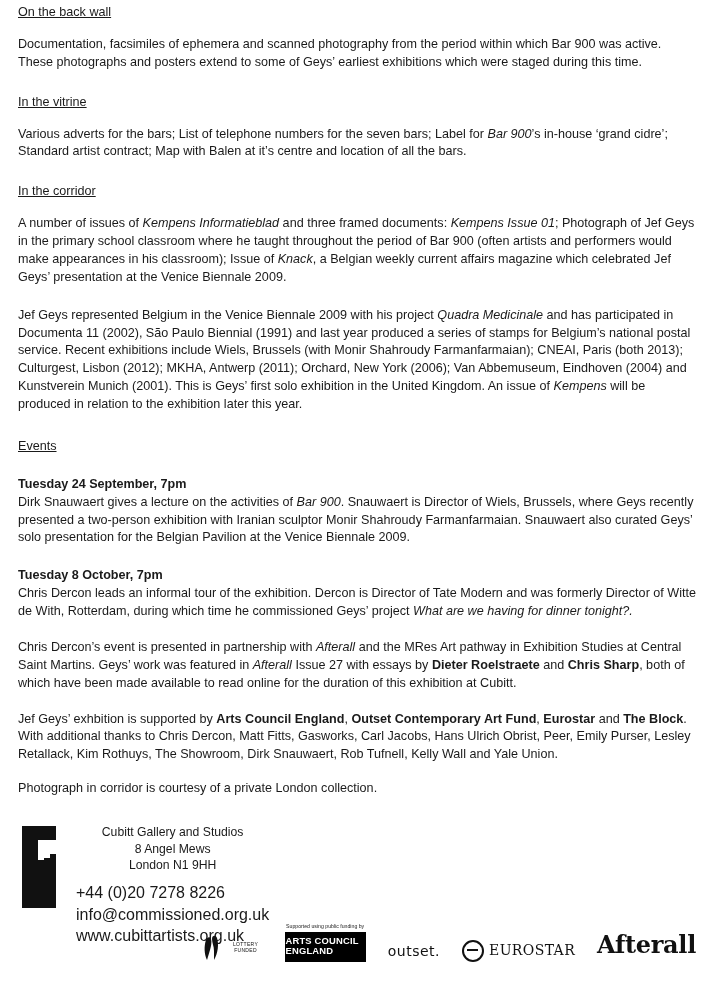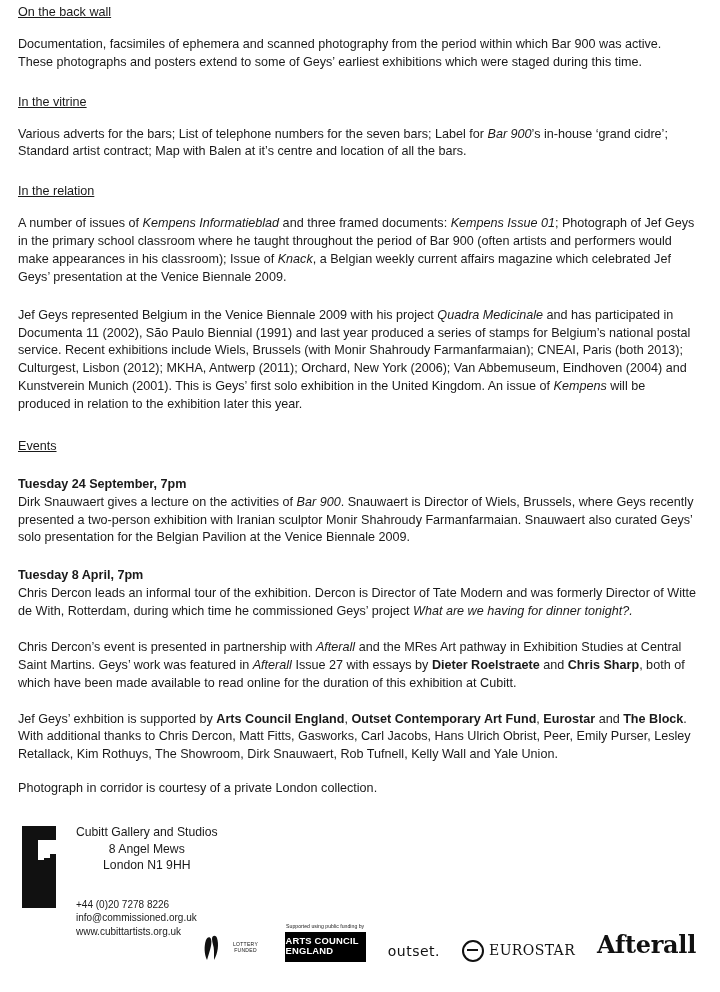--- a/index.html
+++ b/index.html
@@ -63,22 +63,22 @@
     margin-right: 16px;
     flex: 0 0 auto;
   }
   .addr {
     font-size: 12.2px;
     line-height: 1.36;
     text-align: center;
   }
   .addr div { white-space: nowrap; }
   .contact {
-    margin-top: 24px;
-    font-size: 10px;
+    margin-top: 8px;
+    font-size: 16px;
     line-height: 1.36;
   }
   .contact div { white-space: nowrap; }
 
   .sponsors {
     position: absolute;
     right: 2px;
     bottom: 2px;
     display: flex;
     align-items: flex-end;
@@ -166,31 +166,31 @@
 <body>
 
 <div class="page">
 
   <div class="sec-head">On the back wall</div>
   <p class="body">Documentation, facsimiles of ephemera and scanned photography from the period within which Bar 900 was active. These photographs and posters extend to some of Geys’ earliest exhibitions which were staged during this time.</p>
 
   <div class="sec-head spaced">In the vitrine</div>
   <p class="body"><span>Various adverts for the bars; List of telephone numbers for the seven bars; Label for </span><span class="it">Bar 900</span><span>’s in-house ‘grand cidre’; Standard artist contract; Map with Balen at it’s centre and location of all the bars.</span></p>
 
-  <div class="sec-head spaced">In the relation</div>
+  <div class="sec-head spaced">In the corridor</div>
   <p class="body"><span>A number of issues of </span><span class="it">Kempens Informatieblad</span><span> and three framed documents: </span><span class="it">Kempens Issue 01</span><span>; Photograph of Jef Geys in the primary school classroom where he taught throughout the period of Bar 900 (often artists and performers would make appearances in his classroom); Issue of </span><span class="it">Knack</span><span>, a Belgian weekly current affairs magazine which celebrated Jef Geys’ presentation at the Venice Biennale 2009.</span></p>
 
   <p class="body" style="margin-top:20px;"><span>Jef Geys represented Belgium in the Venice Biennale 2009 with his project </span><span class="it">Quadra Medicinale</span><span> and has participated in Documenta 11 (2002), São Paulo Biennial (1991) and last year produced a series of stamps for Belgium’s national postal service. Recent exhibitions include Wiels, Brussels (with Monir Shahroudy Farmanfarmaian); CNEAI, Paris (both 2013); Culturgest, Lisbon (2012); MKHA, Antwerp (2011); Orchard, New York (2006); Van Abbemuseum, Eindhoven (2004) and Kunstverein Munich (2001). This is Geys’ first solo exhibition in the United Kingdom. An issue of </span><span class="it">Kempens</span><span> will be produced in relation to the exhibition later this year.</span></p>
 
   <div class="events-label">Events</div>
 
   <div class="event-title">Tuesday 24 September, 7pm</div>
   <p class="event-body"><span>Dirk Snauwaert gives a lecture on the activities of </span><span class="it">Bar 900</span><span>. Snauwaert is Director of Wiels, Brussels, where Geys recently presented a two-person exhibition with Iranian sculptor Monir Shahroudy Farmanfarmaian. Snauwaert also curated Geys’ solo presentation for the Belgian Pavilion at the Venice Biennale 2009.</span></p>
 
-  <div class="event-title">Tuesday 8 April, 7pm</div>
+  <div class="event-title">Tuesday 8 October, 7pm</div>
   <p class="event-body"><span>Chris Dercon leads an informal tour of the exhibition. Dercon is Director of Tate Modern and was formerly Director of Witte de With, Rotterdam, during which time he commissioned Geys’ project </span><span class="it">What are we having for dinner tonight?</span><span class="it">.</span></p>
 
   <p class="body" style="margin-top:18px;"><span>Chris Dercon’s event is presented in partnership with </span><span class="it">Afterall</span><span> and the MRes Art pathway in Exhibition Studies at Central Saint Martins. Geys’ work was featured in </span><span class="it">Afterall</span><span> Issue 27 with essays by </span><span class="bd">Dieter Roelstraete</span><span> and </span><span class="bd">Chris Sharp</span><span>, both of which have been made available to read online for the duration of this exhibition at Cubitt.</span></p>
 
   <p class="body" style="margin-top:18px;"><span>Jef Geys’ exhbition is supported by </span><span class="bd">Arts Council England</span><span>, </span><span class="bd">Outset Contemporary Art Fund</span><span>, </span><span class="bd">Eurostar</span><span> and </span><span class="bd">The Block</span><span>. With additional thanks to Chris Dercon, Matt Fitts, Gasworks, Carl Jacobs, Hans Ulrich Obrist, Peer, Emily Purser, Lesley Retallack, Kim Rothuys, The Showroom, Dirk Snauwaert, Rob Tufnell, Kelly Wall and Yale Union.</span></p>
 
   <p class="body" style="margin-top:16px;">Photograph in corridor is courtesy of a private London collection.</p>
 
   <div class="footer">
     <div class="footer-inner">

